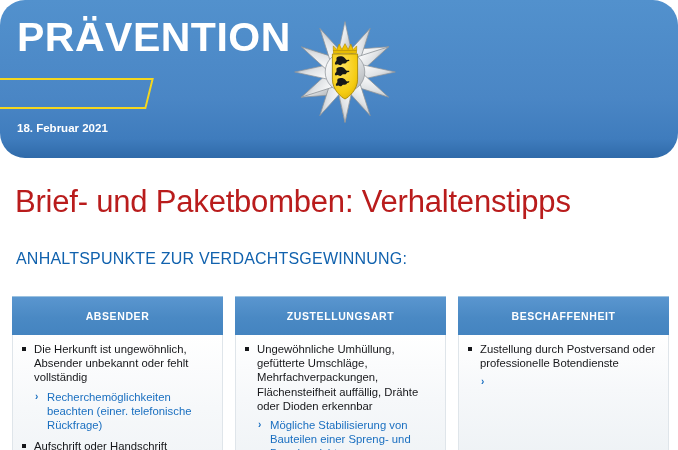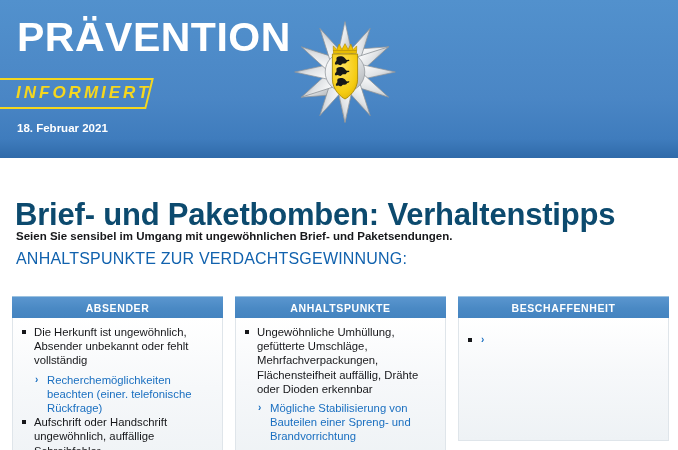--- a/index.html
+++ b/index.html
@@ -22,20 +22,21 @@
     overflow: hidden;
   }
 
   
   .header {
     position: relative;
     width: 678px;
     height: 158px;
     background: linear-gradient(180deg, #5291cd 0%, #4a86c5 62%, #3f7cbd 88%, #2f6aa9 100%);
     overflow: hidden;
+    border-radius: 25px;
   }
 
   .brand-title {
     position: absolute;
     left: 17px;
     top: 17px;
     font-size: 41px;
     line-height: 1;
     font-weight: bold;
     color: #ffffff;
@@ -100,25 +101,25 @@
   
   .body-area {
     position: relative;
     width: 678px;
     background: #ffffff;
   }
 
   .doc-title {
     position: absolute;
     left: 15px;
-    top: 40px;
+    top: 27px;
     font-size: 31px;
     line-height: 34px;
-    color: #0c4a6e;
-    font-weight: bold;
+    color: #b91c1c;
+    font-weight: normal;
     white-space: nowrap;
     letter-spacing: -0.2px;
   }
 
   .doc-subtitle {
     position: absolute;
     left: 16px;
     top: 72px;
     font-size: 11.5px;
     font-weight: bold;
@@ -145,21 +146,21 @@
     width: 656px;
     display: flex;
     gap: 12px;
   }
   .col {
     width: 211px;
     flex: 0 0 211px;
   }
 
   .col-head {
-    height: 22px;
+    height: 39px;
     background: linear-gradient(180deg, #5a96cf 0%, #4a89c4 55%, #4484c0 100%);
     border-top: 1px solid #9cc2e0;
     color: #ffffff;
     font-size: 10.5px;
     font-weight: bold;
     letter-spacing: 0.6px;
     display: flex;
     align-items: center;
     justify-content: center;
     box-sizing: border-box;
@@ -176,20 +177,21 @@
   }
 
   ul.items {
     list-style: none;
     margin: 0;
     padding: 0;
   }
   li.item {
     position: relative;
     padding-left: 15px;
+    margin-bottom: 7px;
     font-size: 11.3px;
     line-height: 14.2px;
     color: #16171a;
     font-weight: normal;
   }
   li.item:last-child { margin-bottom: 8px; }
   li.item > .sq-bullet {
     position: absolute;
     left: 3px;
     top: 4.5px;
@@ -226,21 +228,20 @@
 <body>
 
 <div class="page">
 
   <div class="header">
 
     <div class="brand-title">PRÄVENTION</div>
 
     <div class="informiert-wrap">
       <div class="informiert-shape"></div>
-      <div class="informiert-text">INFORMIERT</div>
     </div>
 
     <div class="header-date">18. Februar 2021</div>
 
     <div class="emblem">
       <svg width="108" height="108" viewBox="0 0 120 120" xmlns="http://www.w3.org/2000/svg">
         <defs>
           <linearGradient id="silver" x1="0" y1="0" x2="1" y2="1">
             <stop offset="0%" stop-color="#ffffff"></stop>
             <stop offset="45%" stop-color="#e8eaec"></stop>
@@ -311,21 +312,20 @@
           </g>
         </g>
       </svg>
     </div>
   </div>
 
   <div class="body-area" style="height:292px;">
 
     <div class="doc-title">Brief- und Paketbomben: Verhaltenstipps</div>
 
-    <div class="doc-subtitle">Seien Sie sensibel im Umgang mit ungewöhnlichen Brief- und Paketsendungen.</div>
 
     <div class="section-heading">ANHALTSPUNKTE ZUR VERDACHTSGEWINNUNG:</div>
 
     <div class="columns">
 
       <div class="col">
         <div class="col-head">ABSENDER</div>
         <div class="col-body">
           <ul class="items">
             <li class="item">
@@ -340,21 +340,21 @@
             </li>
             <li class="item">
               <span class="sq-bullet"></span>
               <span>Aufschrift oder Handschrift ungewöhnlich, auffällige Schreibfehler</span>
             </li>
           </ul>
         </div>
       </div>
 
       <div class="col">
-        <div class="col-head">ANHALTSPUNKTE</div>
+        <div class="col-head">ZUSTELLUNGSART</div>
         <div class="col-body">
           <ul class="items">
             <li class="item">
               <span class="sq-bullet"></span>
               <span>Ungewöhnliche Umhüllung, gefütterte Umschläge, Mehrfachverpackungen, Flächensteifheit auffällig, Drähte oder Dioden erkennbar</span>
               <ul class="subitems">
                 <li class="subitem">
                   <span class="chev">›</span>
                   <span>Mögliche Stabilisierung von Bauteilen einer Spreng- und Brandvorrichtung</span>
                 </li>
@@ -363,20 +363,21 @@
           </ul>
         </div>
       </div>
 
       <div class="col">
         <div class="col-head">BESCHAFFENHEIT</div>
         <div class="col-body">
           <ul class="items">
             <li class="item">
               <span class="sq-bullet"></span>
+              <span>Zustellung durch Postversand oder professionelle Botendienste</span>
               <ul class="subitems">
                 <li class="subitem">
                   <span class="chev">›</span>
                 </li>
               </ul>
             </li>
           </ul>
         </div>
       </div>
 

